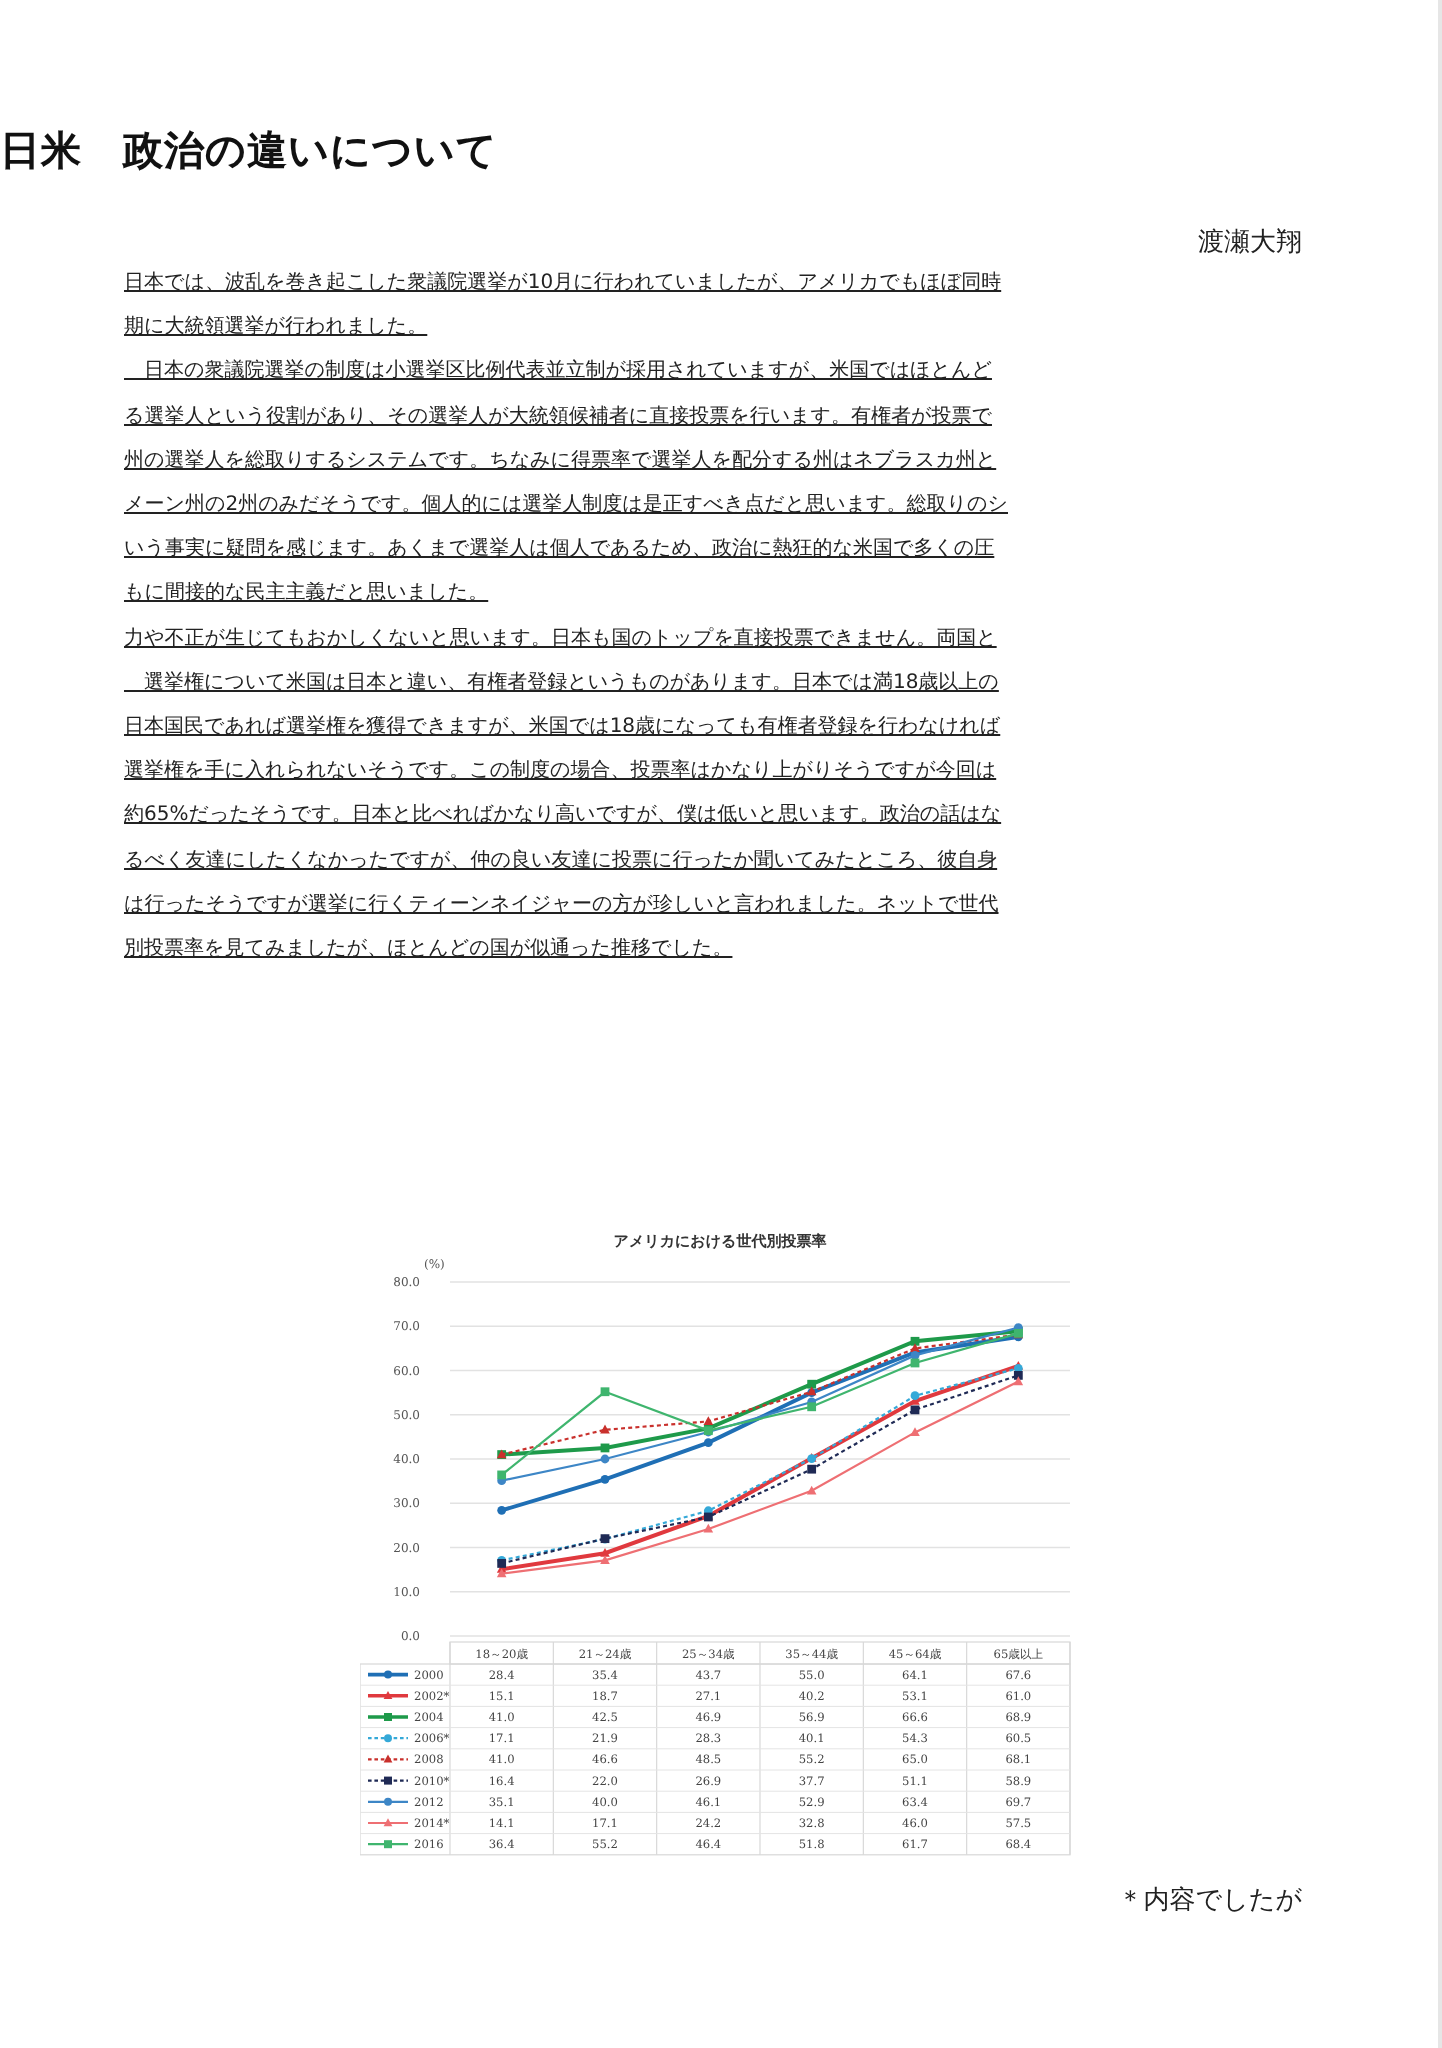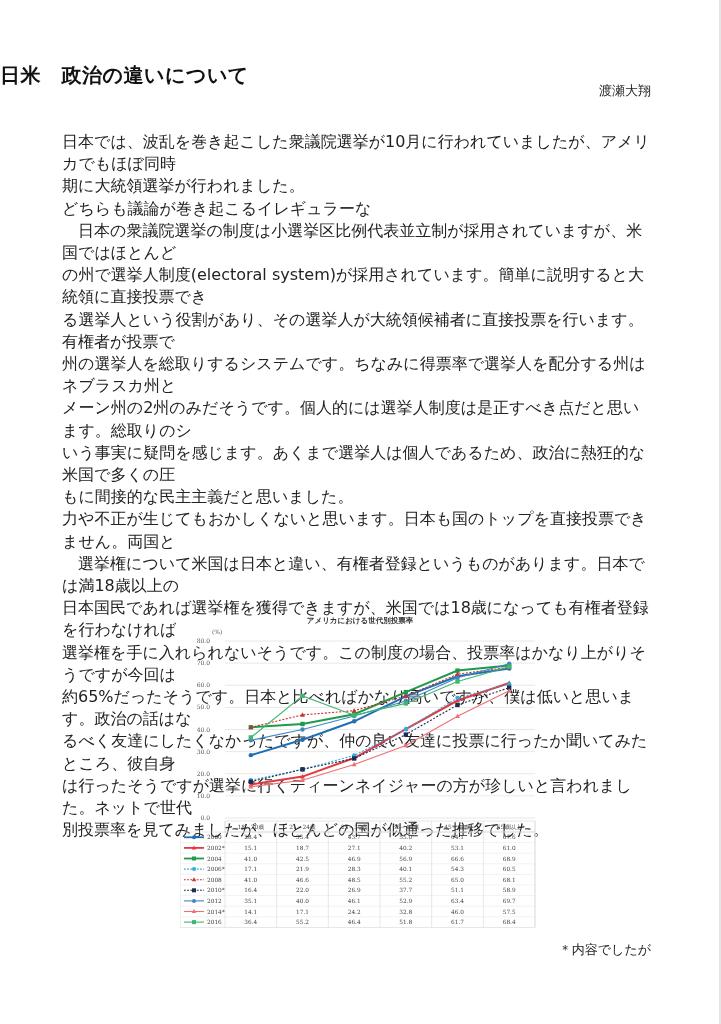--- a/index.html
+++ b/index.html
@@ -6,47 +6,45 @@
   body {
     width: 721px; height: 1024px; background: #ffffff; position: relative; overflow: hidden;
     font-family: "DejaVu Sans", "Liberation Sans", sans-serif; color: #222;
   }
   .page-edge { position: absolute; right: 0; top: 0; width: 2px; height: 1024px; background: #e6e6e6; }
   .title {
     position: absolute; left: 0; width: 721px; top: 62px; text-align: left;
     font-size: 20px; font-weight: bold; color: #111; letter-spacing: 0.5px;
   }
   .author {
-    position: absolute; right: 70px; top: 82px; font-size: 13px; color: #222;
+    position: absolute; right: 70px; top: 112px; font-size: 13px; color: #222;
   }
   .body-text {
     position: absolute; left: 62px; top: 131px; width: 590px;
-    font-size: 16px; line-height: 22.2px; color: #222;
+    font-size: 10px; line-height: 22.2px; color: #222; text-decoration: underline;
   }
   .body-text p { margin: 0; }
   .chart-wrap { position: absolute; left: 180px; top: 610px; width: 362px; height: 318px; }
   .chart-wrap svg { display: block; }
   .source {
     position: absolute; right: 70px; top: 941px; font-size: 13px; color: #222;
   }
 </style>
 </head>
 <body>
 
 <div class="page-edge"></div>
 
 <div class="title">日米　政治の違いについて</div>
 <div class="author">渡瀬大翔</div>
 
 <div class="body-text" id="body-text">
     <p>日本では、波乱を巻き起こした衆議院選挙が10月に行われていましたが、アメリカでもほぼ同時</p>
     <p>期に大統領選挙が行われました。</p>
-    <p>どちらも議論が巻き起こるイレギュラーな</p>
     <p>　日本の衆議院選挙の制度は小選挙区比例代表並立制が採用されていますが、米国ではほとんど</p>
-    <p>の州で選挙人制度(electoral system)が採用されています。簡単に説明すると大統領に直接投票でき</p>
     <p>る選挙人という役割があり、その選挙人が大統領候補者に直接投票を行います。有権者が投票で</p>
     <p>州の選挙人を総取りするシステムです。ちなみに得票率で選挙人を配分する州はネブラスカ州と</p>
     <p>メーン州の2州のみだそうです。個人的には選挙人制度は是正すべき点だと思います。総取りのシ</p>
     <p>いう事実に疑問を感じます。あくまで選挙人は個人であるため、政治に熱狂的な米国で多くの圧</p>
     <p>もに間接的な民主主義だと思いました。</p>
     <p>力や不正が生じてもおかしくないと思います。日本も国のトップを直接投票できません。両国と</p>
     <p>　選挙権について米国は日本と違い、有権者登録というものがあります。日本では満18歳以上の</p>
     <p>日本国民であれば選挙権を獲得できますが、米国では18歳になっても有権者登録を行わなければ</p>
     <p>選挙権を手に入れられないそうです。この制度の場合、投票率はかなり上がりそうですが今回は</p>
     <p>約65%だったそうです。日本と比べればかなり高いですが、僕は低いと思います。政治の話はな</p>

